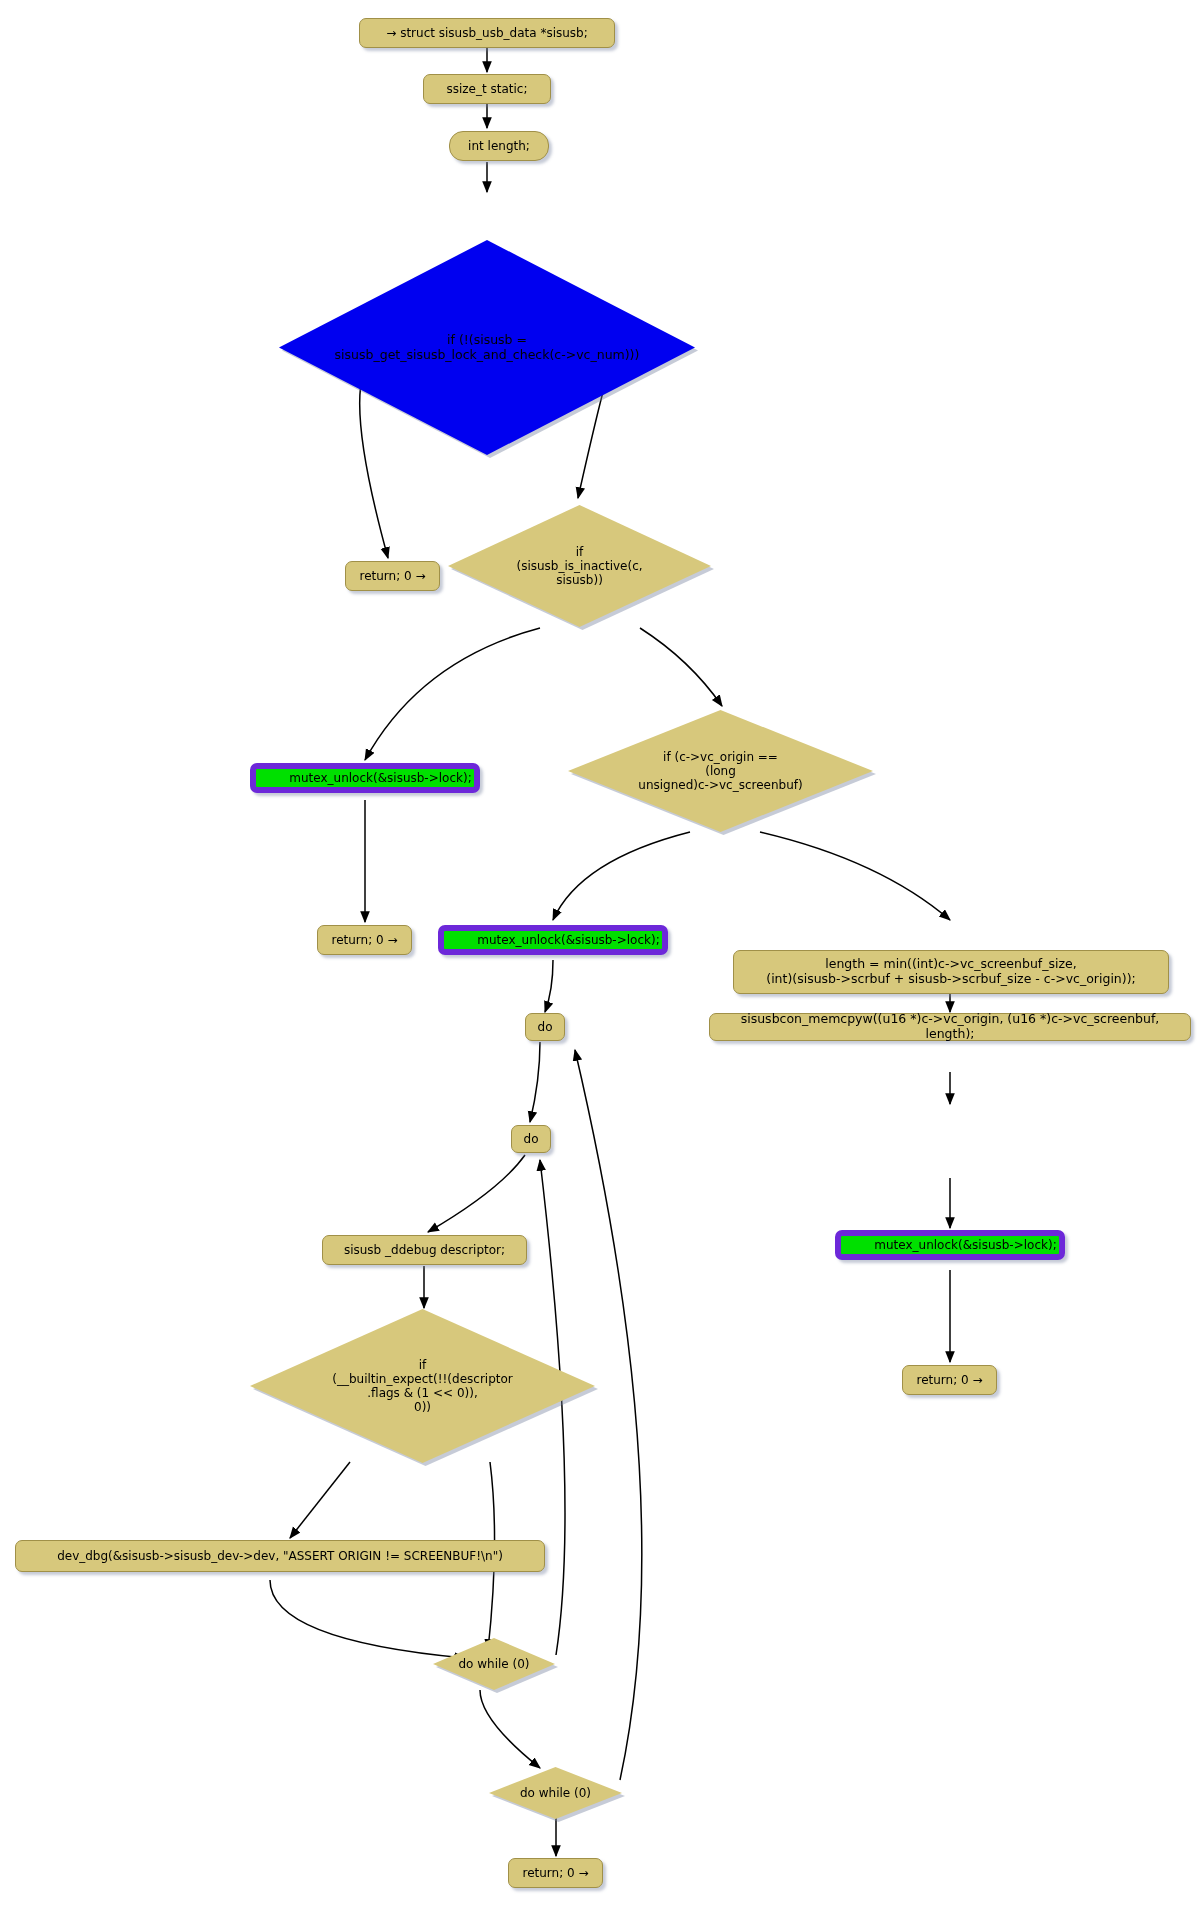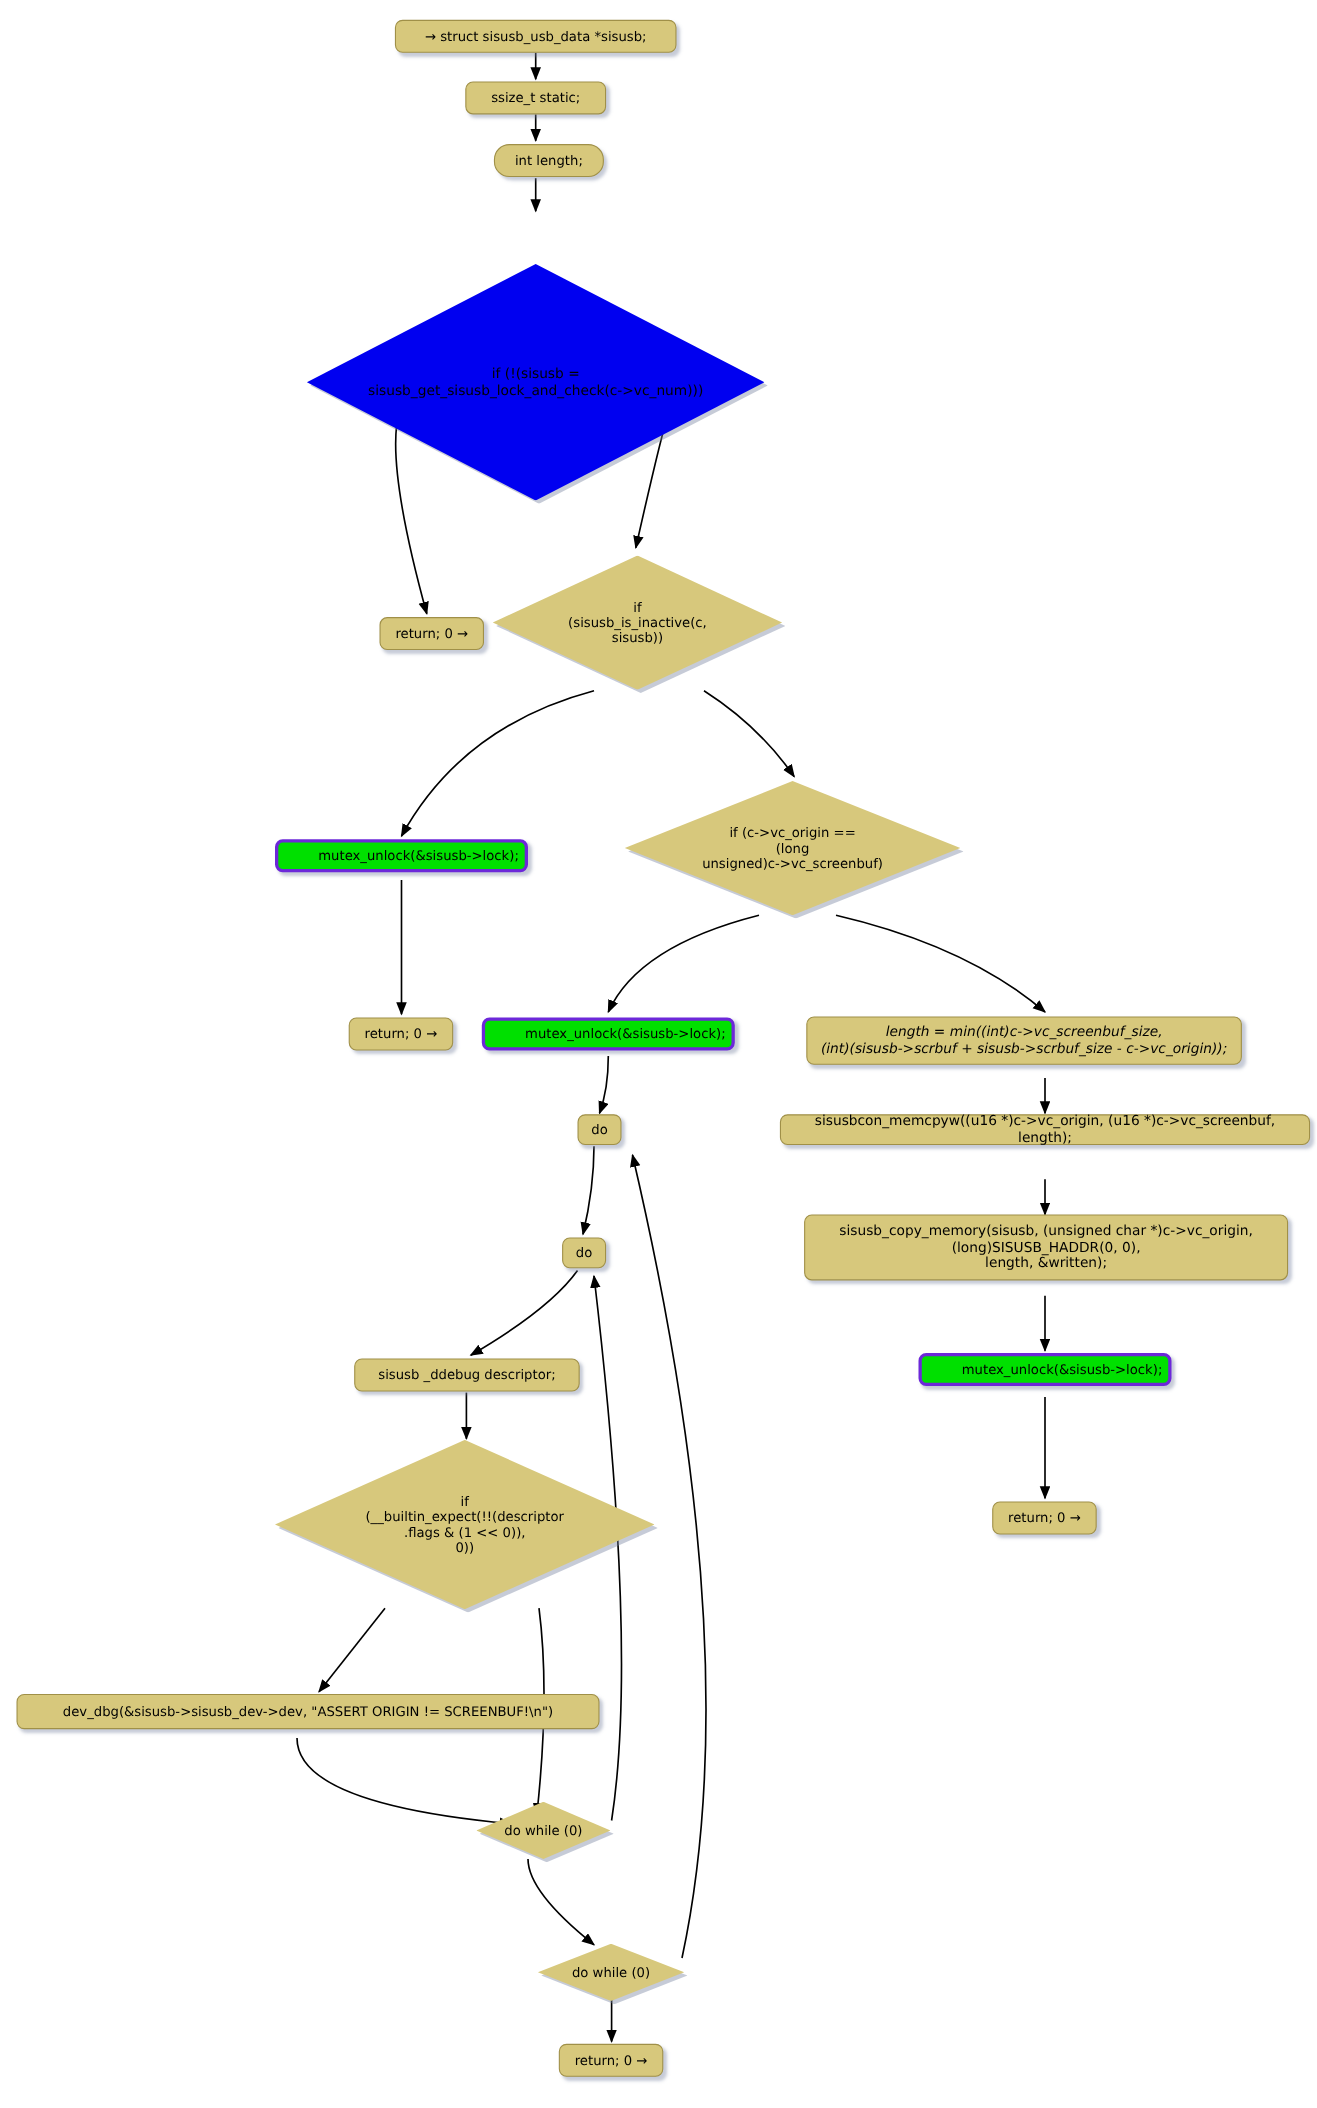--- a/index.html
+++ b/index.html
@@ -39,21 +39,21 @@
   }
   
   .rect {
     background: #D7C87C;
     border: 1px solid #A09048;
     border-radius: 7px;
     box-shadow: 3px 3px 3px rgba(120,130,160,0.42);
   }
   .rect.green {
     background: #00E000;
-    border: 3px solid #6d28d9;
+    border: 6px solid #6d28d9;
     padding-left: 31px;
   }
   
   .diamond {
     background: transparent;
     border: none;
     box-shadow: none;
   }
   .diamond .dshape {
     position: absolute;
@@ -233,35 +233,30 @@
   <div class="node diamond t13" style="left:489px; top:1767px; width:133px; height:52px;">
     <span class="dshade"></span>
     <span class="dshape"></span>
     <span class="dlabel">do while (0)</span>
   </div>
 
   <div class="node rect t13" style="left:508px; top:1858px; width:95px; height:30px;">
     <span>return; 0 →</span>
   </div>
 
-  <div class="node rect t12" style="left:733px; top:924px; width:396px; height:44px;font-style:italic;">
+  <div class="node rect t12" style="left:733px; top:950px; width:436px; height:44px;">
     <span>length = min((int)c-&gt;vc_screenbuf_size,
 (int)(sisusb-&gt;scrbuf + sisusb-&gt;scrbuf_size - c-&gt;vc_origin));</span>
   </div>
 
   <div class="node rect t12" style="left:709px; top:1013px; width:482px; height:28px;">
     <span>sisusbcon_memcpyw((u16 *)c-&gt;vc_origin, (u16 *)c-&gt;vc_screenbuf,
 length);</span>
   </div>
 
-  <div class="node rect t12" style="left:731px; top:1104px; width:440px; height:60px;">
-    <span>sisusb_copy_memory(sisusb, (unsigned char *)c-&gt;vc_origin,
-(long)SISUSB_HADDR(0, 0),
-length, &amp;written);</span>
-  </div>
 
   <div class="node rect green t13" style="left:835px; top:1230px; width:230px; height:30px;">
     <span>mutex_unlock(&amp;sisusb-&gt;lock);</span>
   </div>
 
   <div class="node rect t13" style="left:902px; top:1365px; width:95px; height:30px;">
     <span>return; 0 →</span>
   </div>
 
 </div>

